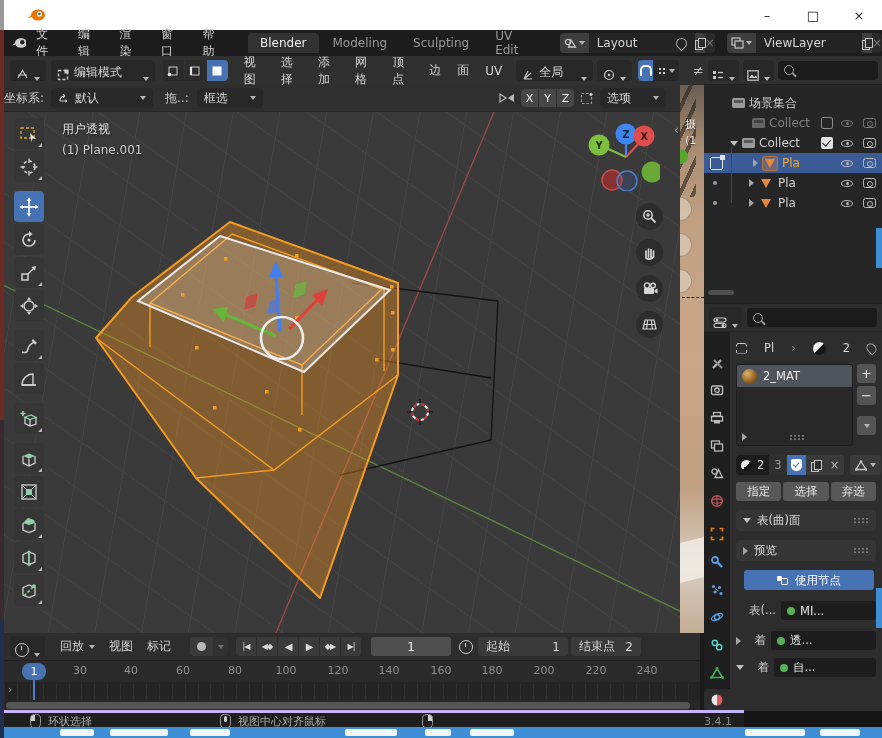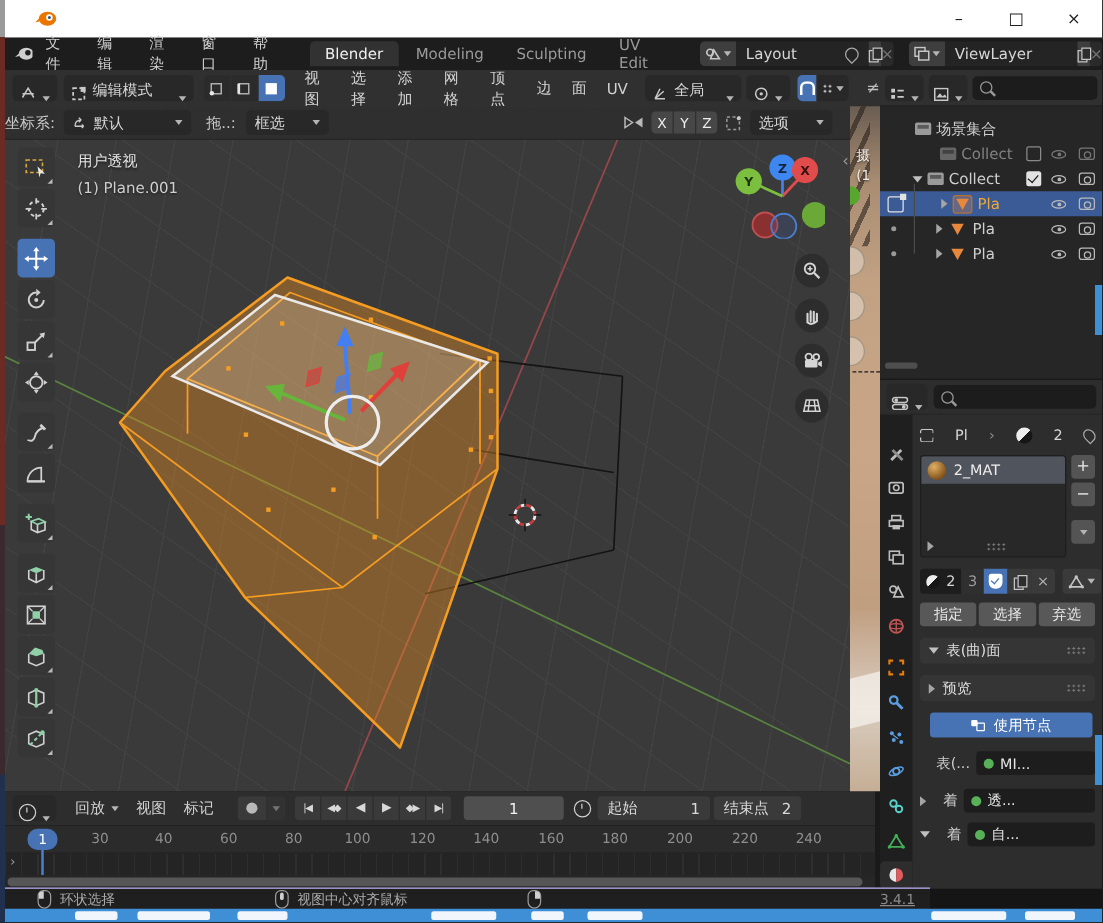--- a/index.html
+++ b/index.html
@@ -168,28 +168,28 @@
   .tl-body{position:relative;height:39px;}
   .tl-ruler{height:21px;background:#2b2b2b;border-bottom:1px solid #232323;position:relative;}
   .tick{position:absolute;top:3px;width:28px;text-align:center;color:#8e8e8e;font-size:11px;}
   .framepill{position:absolute;left:18px;top:2px;width:24px;height:17px;background:#4772b3;border-radius:8px;display:flex;align-items:center;justify-content:center;color:#fff;font-size:11px;z-index:2;}
   .tl-track{height:18px;background:#242424;background-image:repeating-linear-gradient(90deg,#2e2e2e 0 1px,transparent 1px 12.9px);}
   .playhead{position:absolute;left:29px;top:17px;width:2px;height:22px;background:#4a7fd0;z-index:1;}
   .tl-expand{position:absolute;left:4px;top:22px;color:#9a9a9a;font-size:11px;}
   .tl-scroll{height:11px;position:relative;background:#262626;}
   .tl-thumb{position:absolute;left:2px;top:2px;width:684px;height:7px;border-radius:4px;background:#565656;}
   
-  .statusbar{position:absolute;left:4px;top:710px;width:740px;height:17px;background:#1f1f1f;border-top:1px solid #c4b5fd;
+  .statusbar{position:absolute;left:4px;top:710px;width:740px;height:17px;background:#1f1f1f;border-top:3px solid #c4b5fd;
     display:flex;align-items:center;font-size:11px;color:#ababab;z-index:50;}
   .mouse{width:11px;height:15px;border:1.5px solid #9a9a9a;border-radius:5px 5px 6px 6px;position:relative;box-sizing:border-box;flex:none;}
   .mouse i{position:absolute;background:#cfcfcf;}
   .lmb i{left:0;top:0;width:4px;height:6px;border-radius:3px 0 0 0;}
   .mmb i{left:3px;top:1px;width:3px;height:6px;border-radius:1.5px;}
   .rmb i{right:0;top:0;width:4px;height:6px;border-radius:0 3px 0 0;}
-  .version{margin-left:auto;margin-right:12px;color:#8a8a8a;text-decoration:underline;}
+  .version{margin-left:auto;margin-right:12px;color:#8a8a8a;}
   .gapfill{position:absolute;left:700px;top:633px;width:4px;height:77px;background:#1a1a1a;}
 </style>
 </head>
 <body>
 
 <div class="screen">
 
   <div class="titlebar">
     <svg width="18" height="14" style="margin-left:24px">
       <ellipse cx="10" cy="7" rx="7" ry="5.6" fill="#ea7600"></ellipse>

